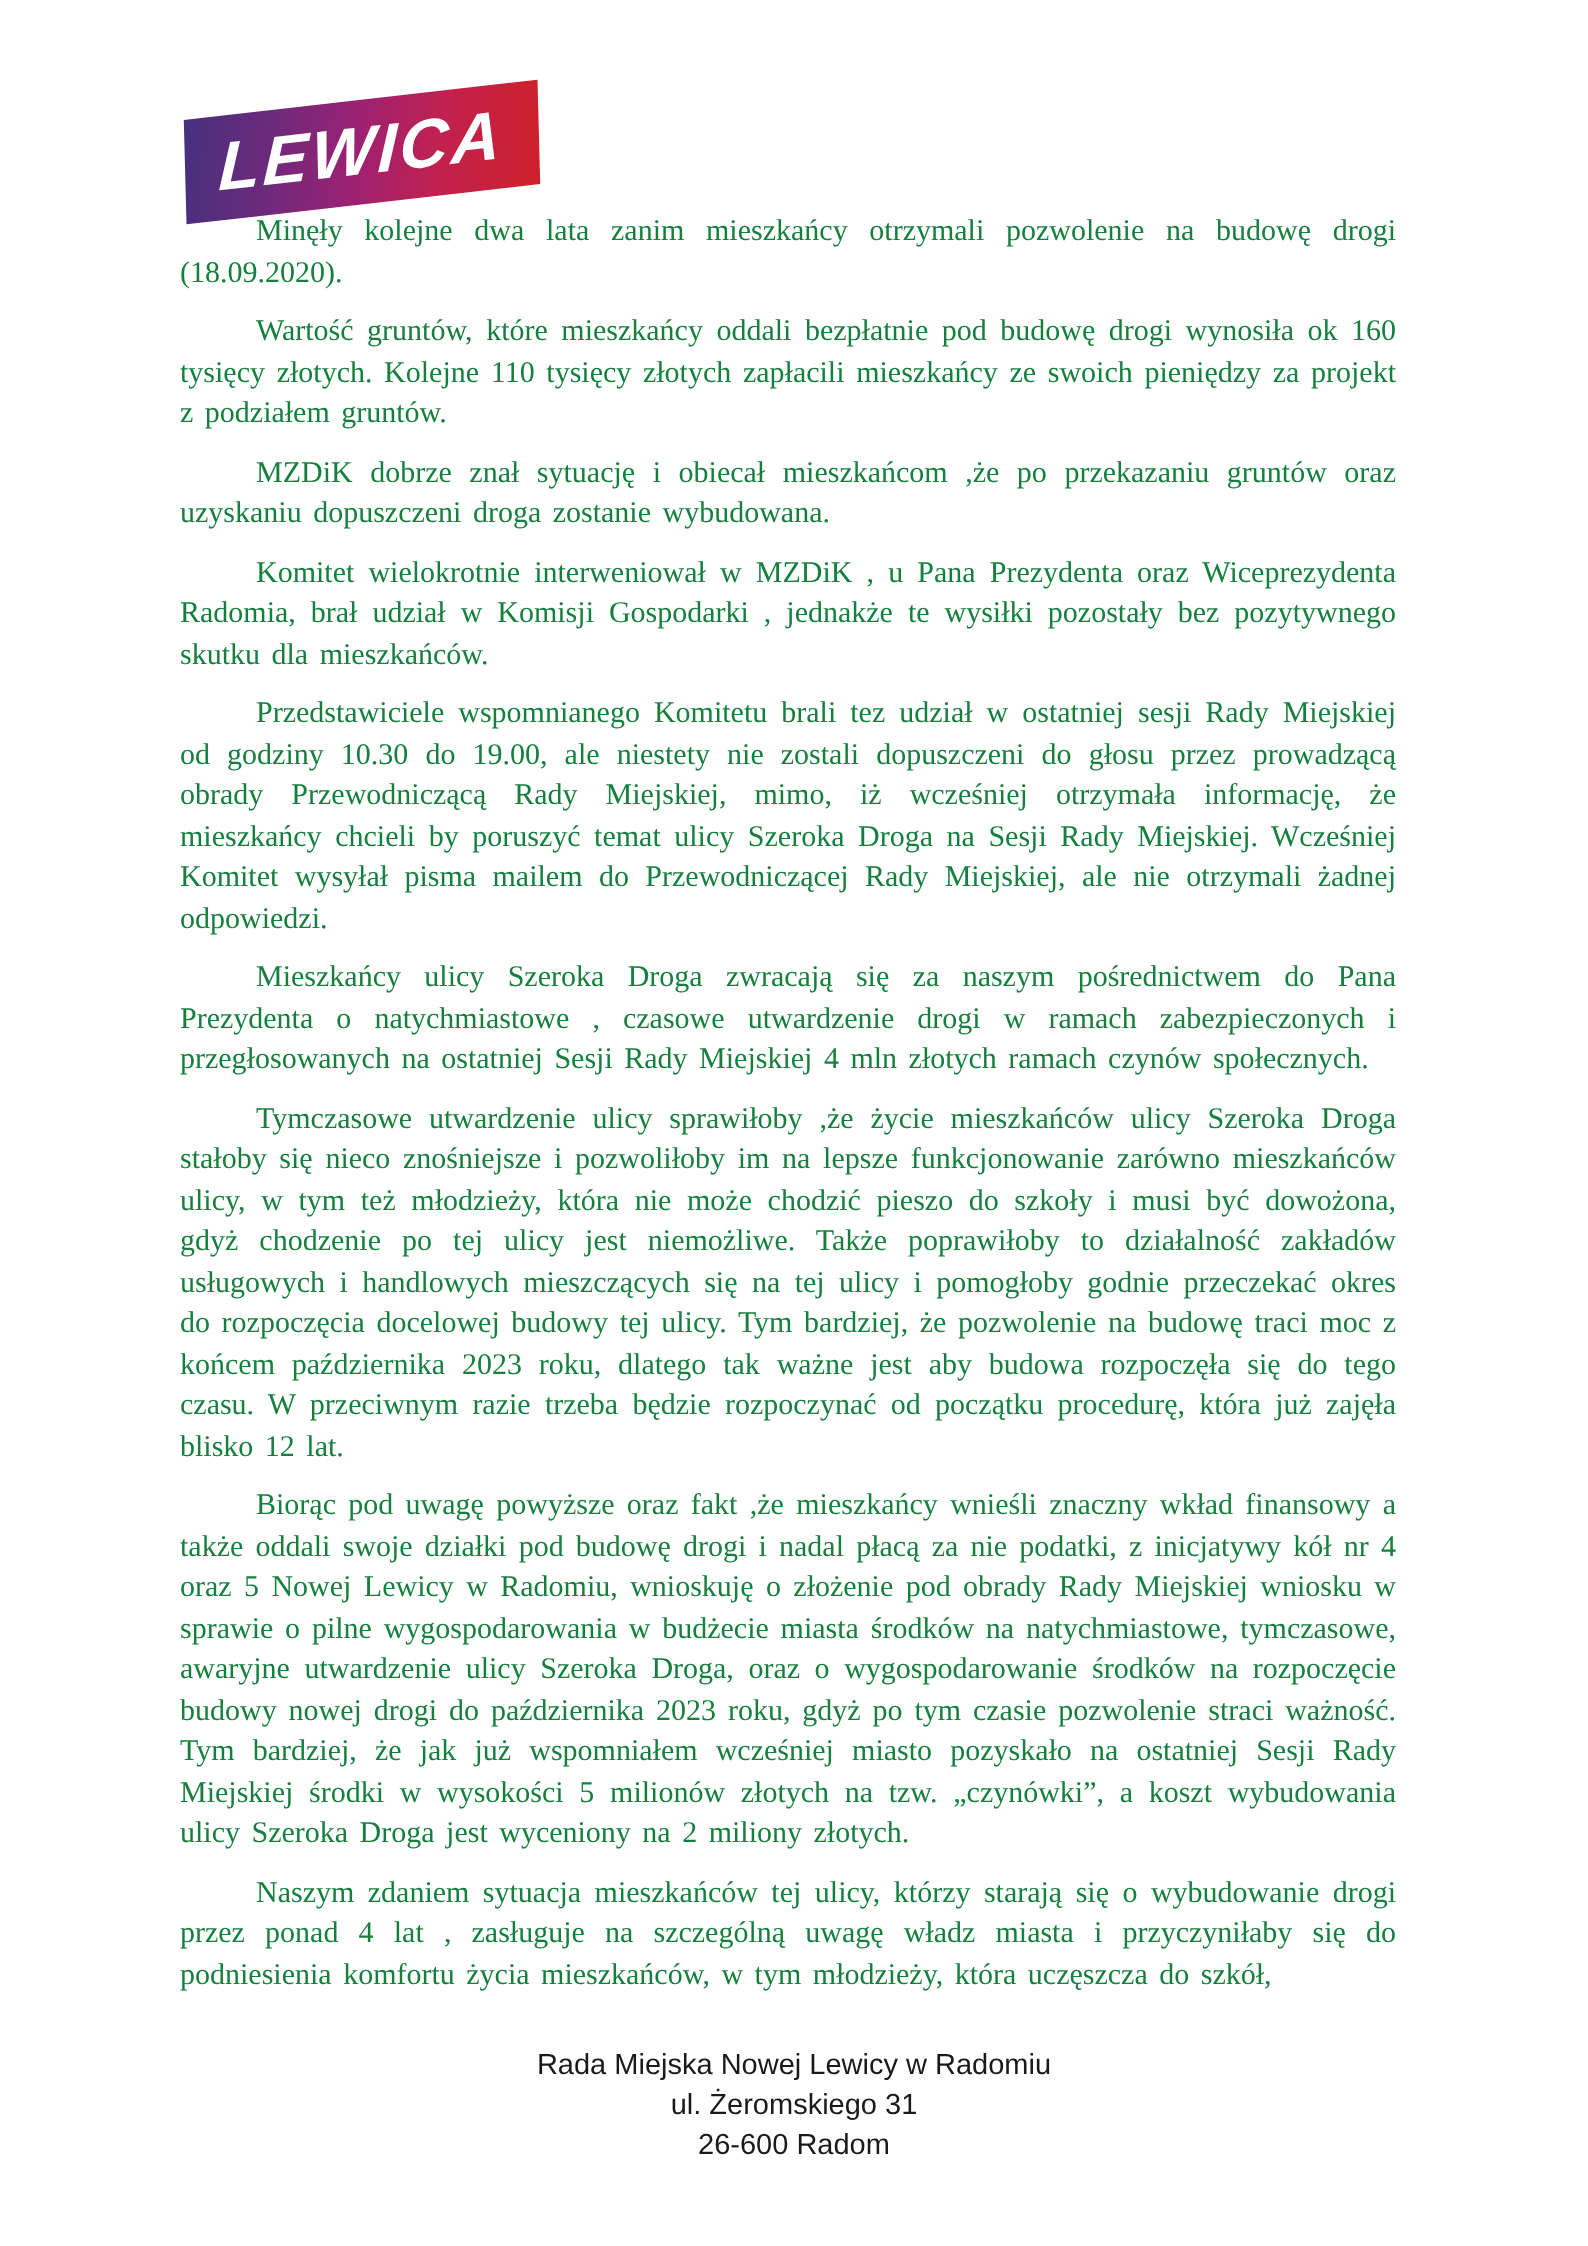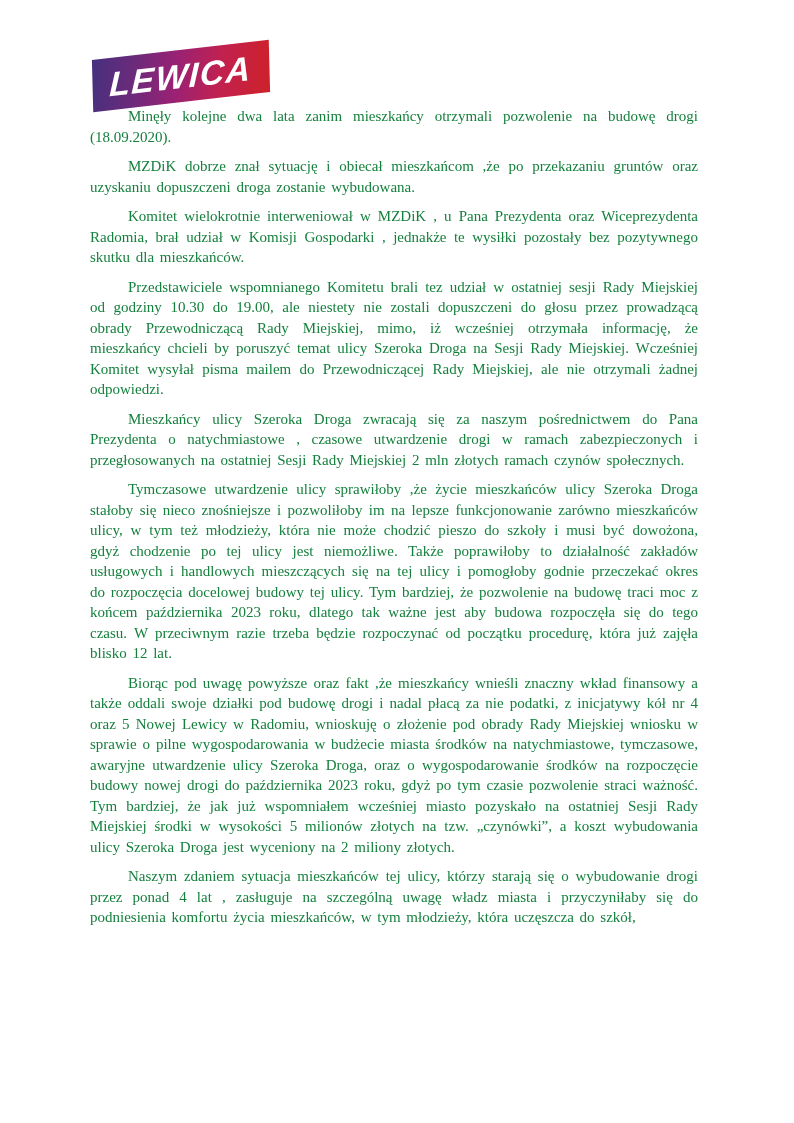--- a/index.html
+++ b/index.html
@@ -80,23 +80,29 @@
 <div class="page">
 
   <div class="logo-wrap">
     <div class="logo-banner">
       <span class="logo-text">LEWICA</span>
     </div>
   </div>
 
   <div class="body-text">
     <p>Minęły kolejne dwa lata zanim mieszkańcy otrzymali pozwolenie na budowę drogi (18.09.2020).</p>
+    <p>Wartość gruntów, które mieszkańcy oddali bezpłatnie pod budowę drogi wynosiła ok 160 tysięcy złotych. Kolejne 110 tysięcy złotych zapłacili mieszkańcy ze swoich pieniędzy za projekt z podziałem gruntów.</p>
     <p>MZDiK dobrze znał sytuację i obiecał mieszkańcom ,że po przekazaniu gruntów oraz uzyskaniu dopuszczeni droga zostanie wybudowana.</p>
     <p>Komitet wielokrotnie interweniował w MZDiK , u Pana Prezydenta oraz Wiceprezydenta Radomia, brał udział w Komisji Gospodarki , jednakże te wysiłki pozostały bez pozytywnego skutku dla mieszkańców.</p>
     <p>Przedstawiciele wspomnianego Komitetu brali tez udział w ostatniej sesji Rady Miejskiej od godziny 10.30 do 19.00, ale niestety nie zostali dopuszczeni do głosu przez prowadzącą obrady Przewodniczącą Rady Miejskiej, mimo, iż wcześniej otrzymała informację, że mieszkańcy chcieli by poruszyć temat ulicy Szeroka Droga na Sesji Rady Miejskiej. Wcześniej Komitet wysyłał pisma mailem do Przewodniczącej Rady Miejskiej, ale nie otrzymali żadnej odpowiedzi.</p>
-    <p>Mieszkańcy ulicy Szeroka Droga zwracają się za naszym pośrednictwem do Pana Prezydenta o natychmiastowe , czasowe utwardzenie drogi w ramach zabezpieczonych i przegłosowanych na ostatniej Sesji Rady Miejskiej 2 mln złotych ramach czynów społecznych.</p>
+    <p>Mieszkańcy ulicy Szeroka Droga zwracają się za naszym pośrednictwem do Pana Prezydenta o natychmiastowe , czasowe utwardzenie drogi w ramach zabezpieczonych i przegłosowanych na ostatniej Sesji Rady Miejskiej 4 mln złotych ramach czynów społecznych.</p>
     <p>Tymczasowe utwardzenie ulicy sprawiłoby ,że życie mieszkańców ulicy Szeroka Droga stałoby się nieco znośniejsze i pozwoliłoby im na lepsze funkcjonowanie zarówno mieszkańców ulicy, w tym też młodzieży, która nie może chodzić pieszo do szkoły i musi być dowożona, gdyż chodzenie po tej ulicy jest niemożliwe. Także poprawiłoby to działalność zakładów usługowych i handlowych mieszczących się na tej ulicy i pomogłoby godnie przeczekać okres do rozpoczęcia docelowej budowy tej ulicy. Tym bardziej, że pozwolenie na budowę traci moc z końcem października 2023 roku, dlatego tak ważne jest aby budowa rozpoczęła się do tego czasu. W przeciwnym razie trzeba będzie rozpoczynać od początku procedurę, która już zajęła blisko 12 lat.</p>
     <p>Biorąc pod uwagę powyższe oraz fakt ,że mieszkańcy wnieśli znaczny wkład finansowy a także oddali swoje działki pod budowę drogi i nadal płacą za nie podatki, z inicjatywy kół nr 4 oraz 5 Nowej Lewicy w Radomiu, wnioskuję o złożenie pod obrady Rady Miejskiej wniosku w sprawie o pilne wygospodarowania w budżecie miasta środków na natychmiastowe, tymczasowe, awaryjne utwardzenie ulicy Szeroka Droga, oraz o wygospodarowanie środków na rozpoczęcie budowy nowej drogi do października 2023 roku, gdyż po tym czasie pozwolenie straci ważność. Tym bardziej, że jak już wspomniałem wcześniej miasto pozyskało na ostatniej Sesji Rady Miejskiej środki w wysokości 5 milionów złotych na tzw. „czynówki”, a koszt wybudowania ulicy Szeroka Droga jest wyceniony na 2 miliony złotych.</p>
     <p>Naszym zdaniem sytuacja mieszkańców tej ulicy, którzy starają się o wybudowanie drogi przez ponad 4 lat , zasługuje na szczególną uwagę władz miasta i przyczyniłaby się do podniesienia komfortu życia mieszkańców, w tym młodzieży, która uczęszcza do szkół,</p>
   </div>
 
+  <div class="footer">
+    <div>Rada Miejska Nowej Lewicy w Radomiu</div>
+    <div>ul. Żeromskiego 31</div>
+    <div>26-600 Radom</div>
+  </div>
 
 </div>
 
 </body></html>

